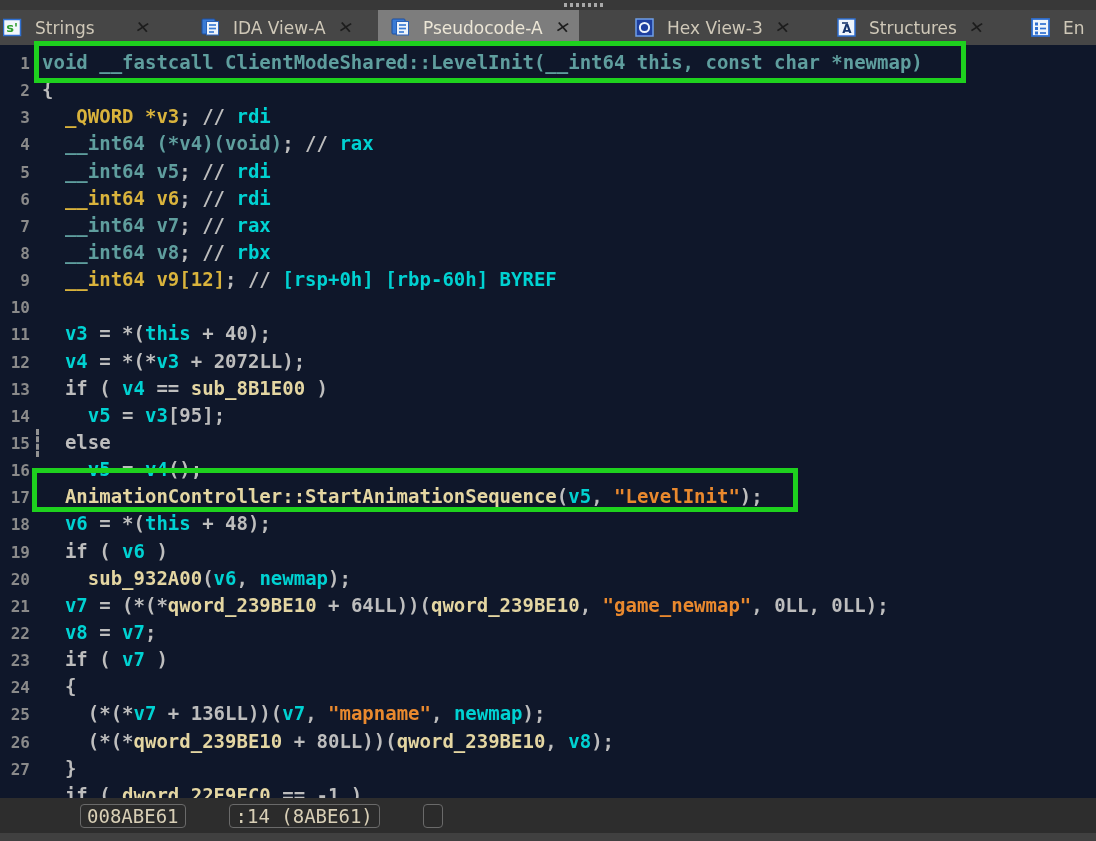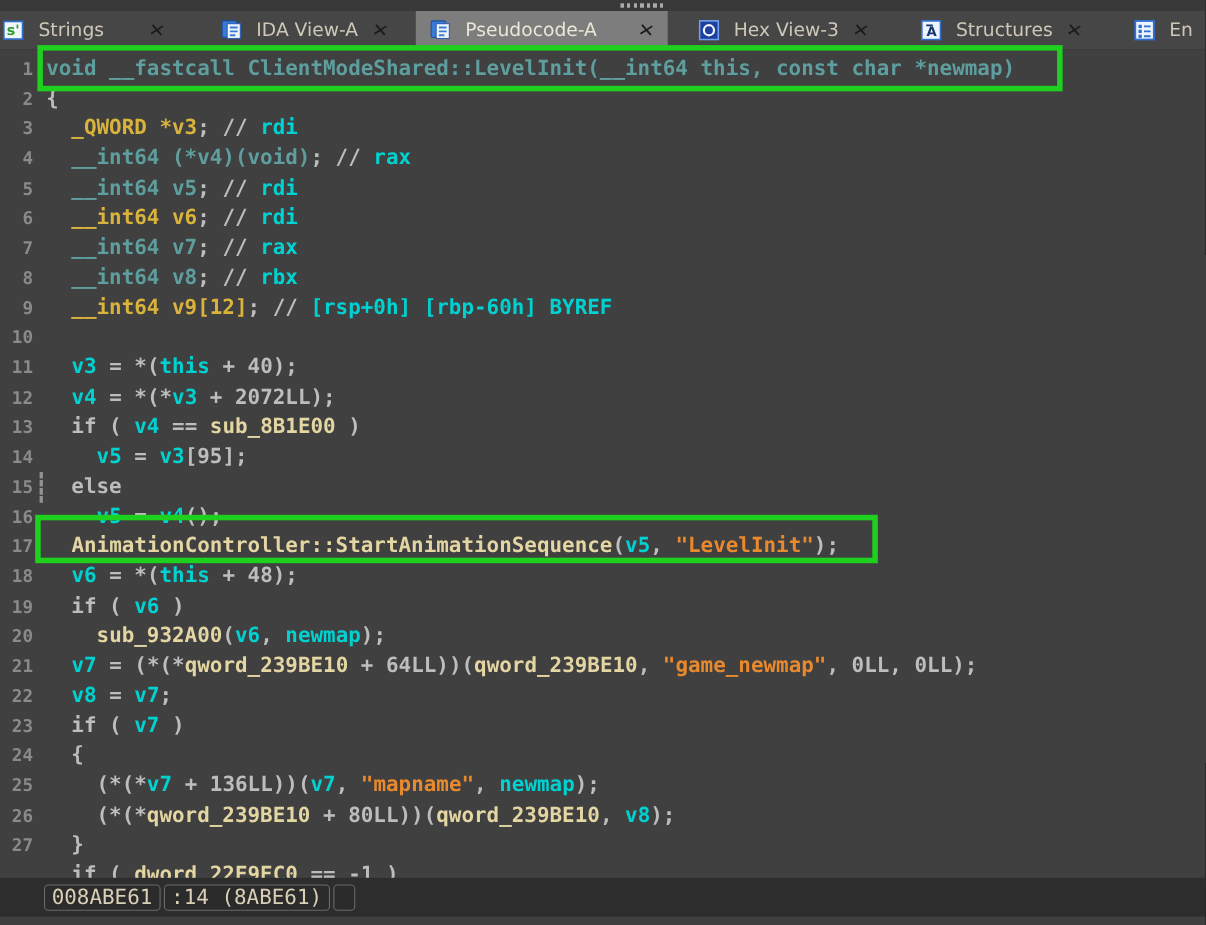--- a/index.html
+++ b/index.html
@@ -11,42 +11,42 @@
   .drag-dots{position:absolute;left:564px;top:3px;width:40px;height:4px;
              background:repeating-linear-gradient(90deg,#a9a9a9 0 3px,transparent 3px 6px);}
   .tab{position:absolute;top:10px;height:35px;display:flex;align-items:center;gap:13px;
        padding:0 13px;box-sizing:border-box;color:#cfc8b8;
        font-family:"DejaVu Sans",sans-serif;font-size:17px;white-space:nowrap;}
   .tab.active{background:#7d7d7d;color:#ece6d6;}
   .tab .close{margin-left:auto;color:#1c1c1c;font-weight:bold;font-size:16px;
               transform:scaleX(1.15) rotate(8deg);cursor:pointer;}
   .ticon{flex:0 0 auto;display:block;}
   
-  .code{position:absolute;left:0;top:45px;width:1096px;height:760px;background:#404040;
+  .code{position:absolute;left:0;top:45px;width:1096px;height:760px;background:#0f172a;
         padding-top:4px;font-weight:bold;font-size:19px;white-space:pre;}
   .cl{height:27.15px;line-height:27.15px;}
   .ln{display:inline-block;width:30px;text-align:right;margin-right:12px;
       font-size:16px;color:var(--line_number_gray);}
   .tok-t{color:var(--keyword_teal);}
   .tok-g{color:var(--punct_gray);}
   .tok-c{color:var(--variable_cyan);}
   .tok-y{color:var(--decl_gold);}
   .tok-n{color:var(--symbol_cream);}
   .tok-s{color:var(--string_orange);}
   .hl{position:absolute;border:5px solid var(--highlight_green);box-sizing:border-box;z-index:5;}
   #hl1{left:34px;top:41px;width:932px;height:42px;}
   #hl2{left:32px;top:468px;width:766px;height:44px;}
   .gutter-dash{position:absolute;left:36px;top:429px;height:28px;width:0;
                border-left:3px dashed #929292;z-index:4;}
   
   .statusbar{position:absolute;left:0;bottom:8px;width:1096px;height:35px;background:#2d2d2d;
              display:flex;align-items:center;gap:3px;padding-left:40px;box-sizing:border-box;
              z-index:6;font-size:19px;}
   .sbox{border:1px solid #6a6a6a;border-radius:4px;background:#2b2b2b;color:#d8cfb6;
-        height:24px;display:flex;align-items:center;padding:0 6px;box-sizing:border-box;}
+        height:24px;display:flex;align-items:center;padding:0 6px;box-sizing:border-box;margin-left:40px;}
   .loc-fn{color:#a9bfd6;}
   .sbox.empty{width:20px;}
   .bottomstrip{position:absolute;left:0;bottom:0;width:1096px;height:8px;background:#404040;}
 </style>
 </head>
 <body>
 
 <div class="screen">
 
   <div class="tabbar">
@@ -67,21 +67,21 @@
         <rect x="1" y="1" width="13" height="15" rx="1" fill="#3a7bd5" stroke="#1d4fa0"></rect>
         <rect x="5.5" y="3.5" width="12" height="13.5" fill="#eef4fb" stroke="#2a62b8"></rect>
         <line x1="8" y1="7" x2="15" y2="7" stroke="#3a7bd5" stroke-width="1.7"></line>
         <line x1="8" y1="10.5" x2="15" y2="10.5" stroke="#3a7bd5" stroke-width="1.7"></line>
         <line x1="8" y1="14" x2="13" y2="14" stroke="#3a7bd5" stroke-width="1.7"></line>
       </svg>
       <span>IDA View-A</span>
       <span class="close">✕</span>
     </div>
 
-    <div class="tab active" style="left:378px;width:229px;">
+    <div class="tab active" style="left:378px;width:201px;">
       <svg class="ticon" width="19" height="19" viewBox="0 0 19 19">
         <rect x="1" y="1" width="13" height="15" rx="1" fill="#3a7bd5" stroke="#1d4fa0"></rect>
         <rect x="5.5" y="3.5" width="12" height="13.5" fill="#eef4fb" stroke="#2a62b8"></rect>
         <line x1="8" y1="7" x2="15" y2="7" stroke="#3a7bd5" stroke-width="1.7"></line>
         <line x1="8" y1="10.5" x2="15" y2="10.5" stroke="#3a7bd5" stroke-width="1.7"></line>
         <line x1="8" y1="14" x2="13" y2="14" stroke="#3a7bd5" stroke-width="1.7"></line>
       </svg>
       <span>Pseudocode-A</span>
       <span class="close">✕</span>
     </div>

